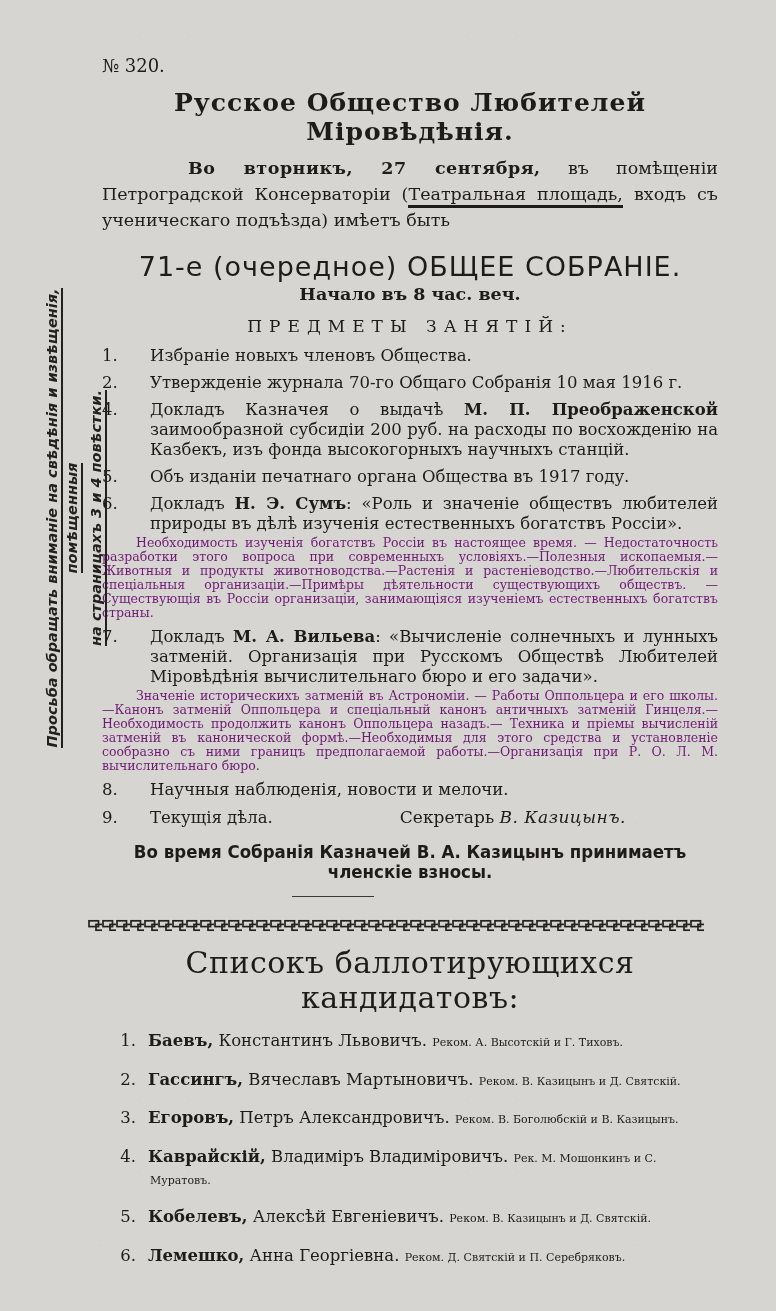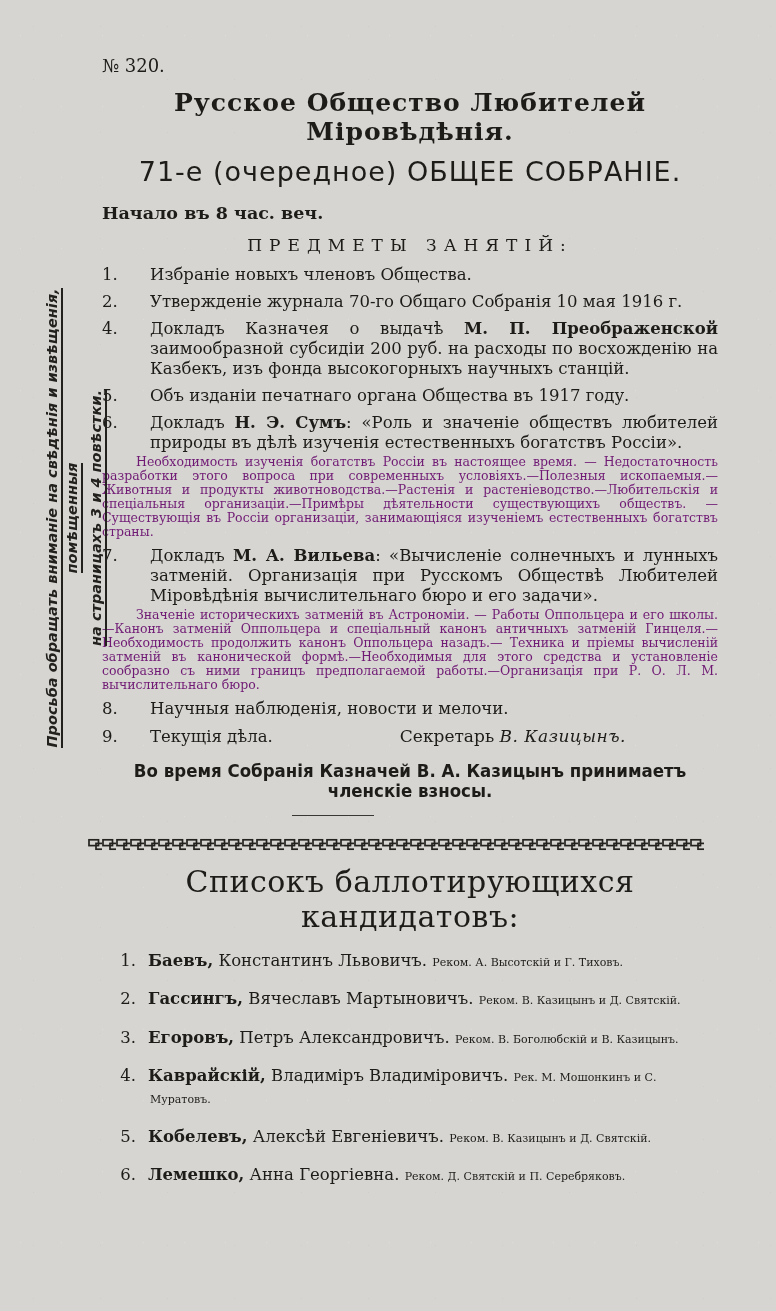--- a/index.html
+++ b/index.html
@@ -25,21 +25,21 @@
   }
   .margin-note .u{border-bottom:2px solid #23211d;padding-bottom:1px;}
   .margin-note .l2{margin-top:4px;}
   
   .doc-number{padding-top:55px;font-size:18px;}
   .society-title{margin-top:12px;text-align:center;font-weight:bold;font-size:25px;letter-spacing:1px;}
   .intro{margin-top:9px;font-size:17.5px;line-height:26px;text-align:justify;text-indent:86px;}
   .intro b{letter-spacing:0.5px;}
   .u-place{border-bottom:3px solid #1e1c19;padding-bottom:1px;}
   .meeting-title{margin-top:10px;text-align:center;font-family:"DejaVu Sans","Liberation Sans",sans-serif;font-size:27px;letter-spacing:1px;}
-  .start-time{margin-top:16px;font-weight:bold;font-size:17.5px;}
+  .start-time{margin-top:2px;text-align:center;font-weight:bold;font-size:17.5px;}
   
   .agenda-heading{margin-top:12px;text-align:center;font-size:17px;letter-spacing:7px;}
   .agenda{margin-top:10px;font-size:16.5px;line-height:20px;}
   .a-item{margin-bottom:7px;}
   .a-line{padding-left:48px;text-indent:-48px;text-align:justify;margin:0;}
   .num{display:inline-block;width:30px;margin-right:18px;text-indent:0;}
   .a-note{margin:2px 0 2px 0;font-size:12.5px;line-height:14px;text-align:justify;text-indent:34px;color:#701a75;}
   .row9{display:flex;justify-content:space-between;align-items:baseline;}
   .secretary{margin-right:92px;font-size:17px;white-space:nowrap;}
   .secretary i{font-style:italic;letter-spacing:0.5px;}
@@ -66,20 +66,21 @@
       <div class="l2"><span class="u">на страницахъ 3 и 4 повѣстки.</span></div>
     </div>
   </div>
 
   <div class="col">
 
     <div class="doc-number">№ 320.</div>
 
     <div class="society-title">Русское Общество Любителей Міровѣдѣнія.</div>
 
+    <p class="intro"><b>Во вторникъ, 27 сентября,</b><span> въ помѣщеніи Петроградской Консерваторіи (</span><span class="u-place">Театральная площадь,</span><span> входъ съ ученическаго подъѣзда) имѣетъ быть</span></p>
 
     <div class="meeting-title">71-е (очередное) ОБЩЕЕ СОБРАНІЕ.</div>
     <div class="start-time">Начало въ 8 час. веч.</div>
 
     <div class="agenda-heading">ПРЕДМЕТЫ ЗАНЯТІЙ:</div>
 
     <div class="agenda">
 
       <div class="a-item">
         <p class="a-line"><span class="num">1.</span><span>Избраніе новыхъ членовъ Общества.</span></p>

